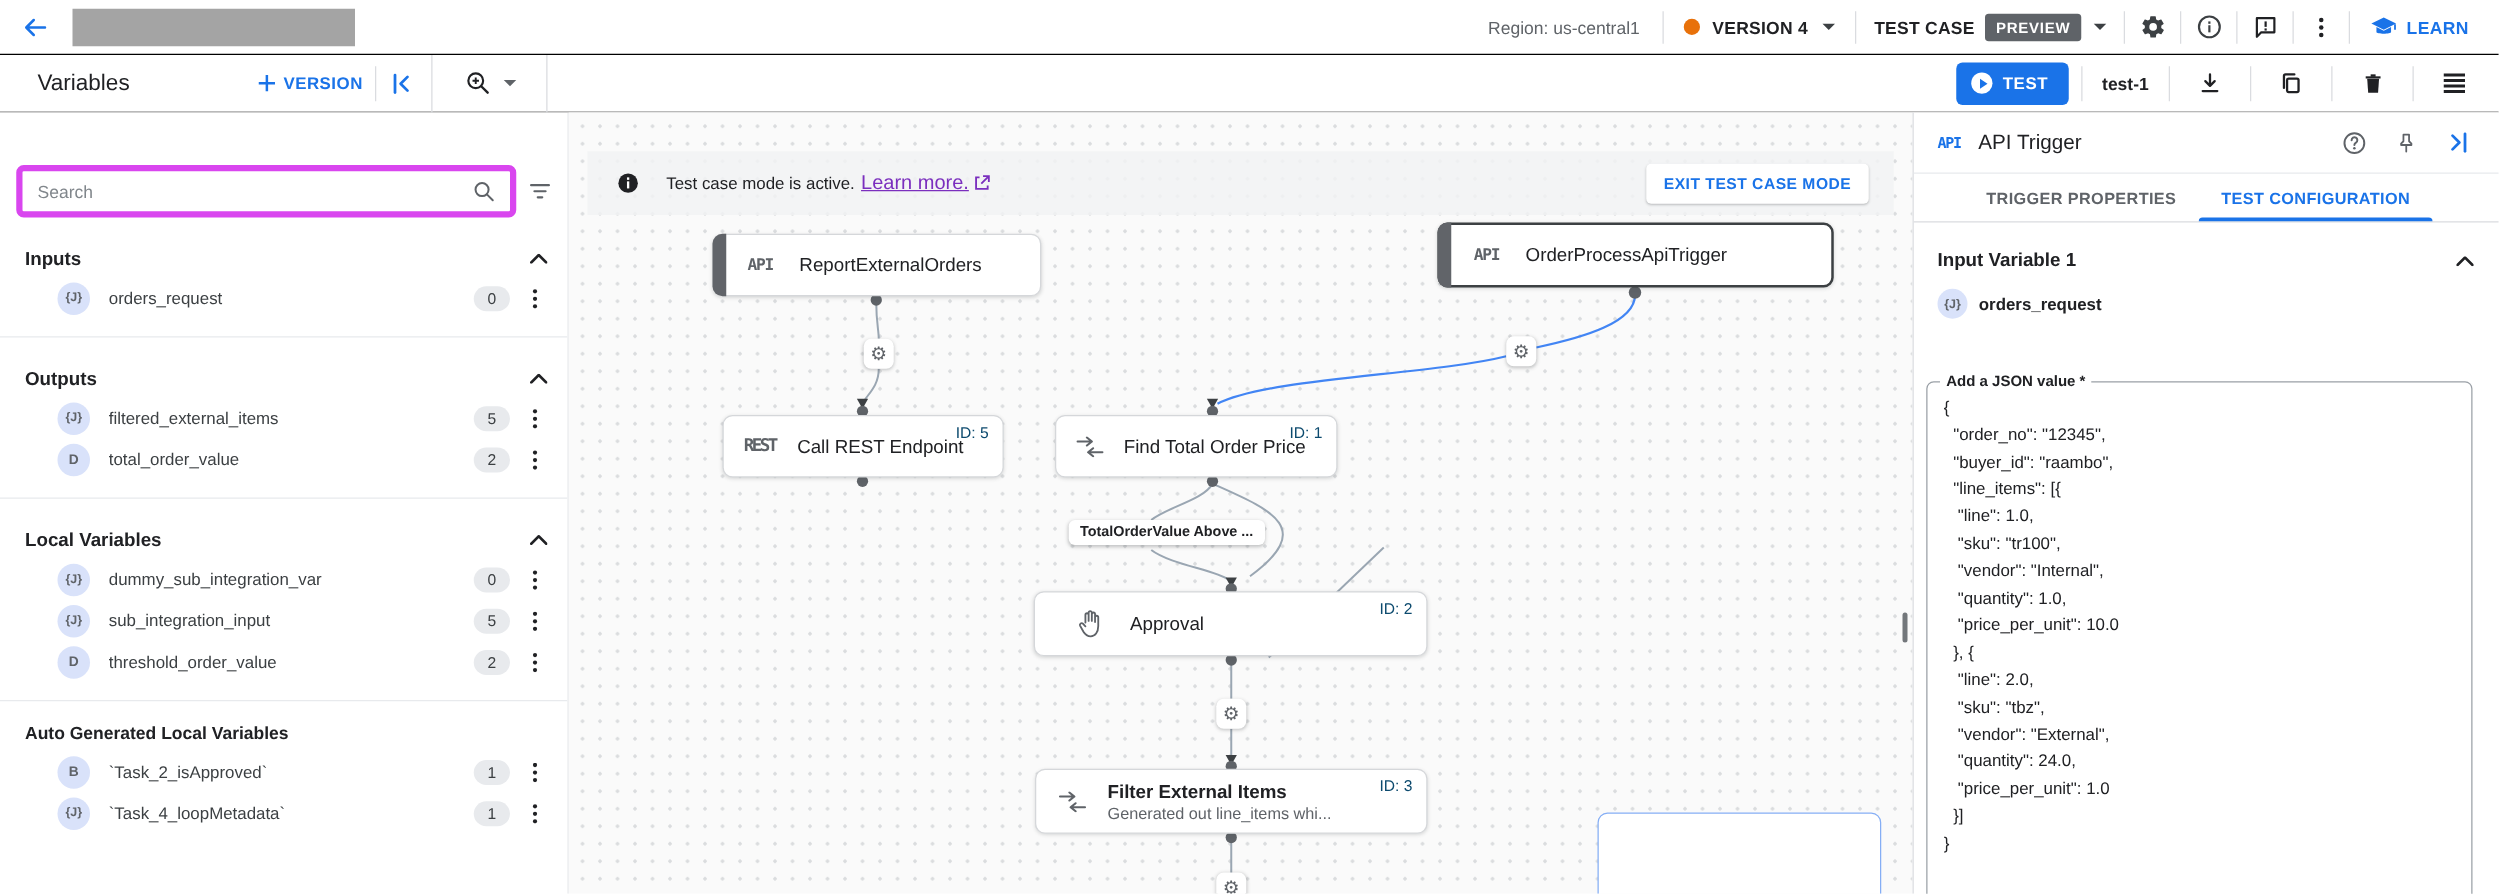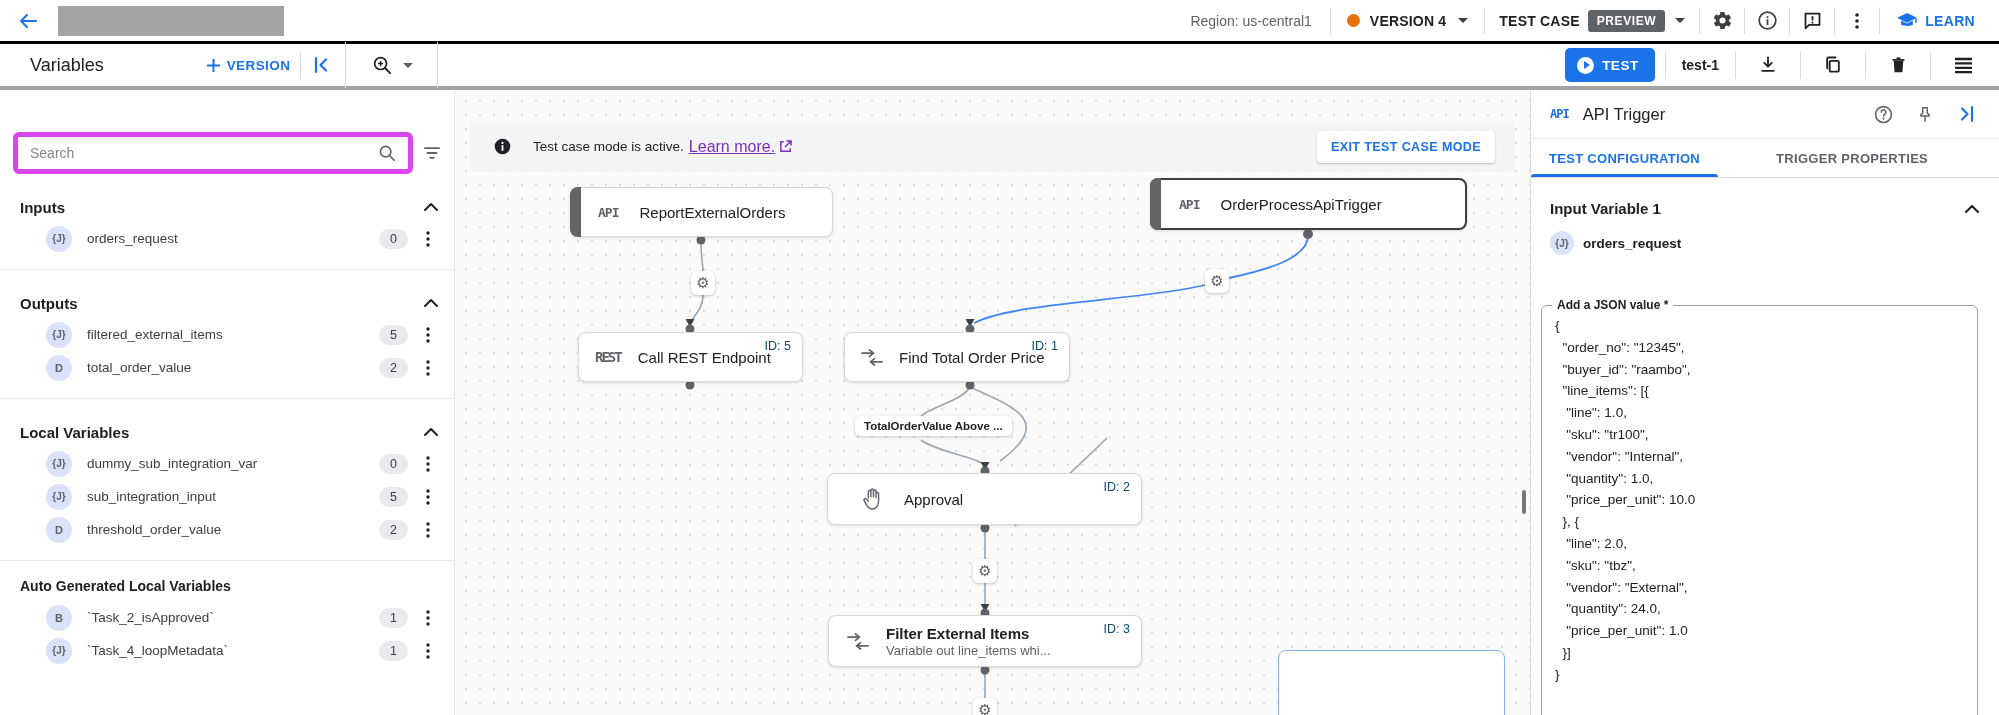--- a/index.html
+++ b/index.html
@@ -1,40 +1,40 @@
 <!DOCTYPE html>
 <html><head>
 <meta charset="utf-8">
 <style>
   * { margin:0; padding:0; box-sizing:border-box; }
   html,body { width:1999px; height:715px; overflow:hidden; background:#fff;
     font-family:"Liberation Sans", sans-serif; color:#3c4043; }
 
   
   .topbar { height:44px; display:flex; align-items:center; padding:0 14px 0 12px;
-    border-bottom:3px solid #000000; background:#fff; }
+    border-bottom:1px solid #000000; background:#fff; }
   .back-btn { width:32px; height:32px; display:flex; align-items:center; justify-content:center; cursor:pointer; }
   .redacted { width:226px; height:30px; background:#a4a4a4; margin-left:14px; }
   .topbar-right { margin-left:auto; display:flex; align-items:center; }
   .region { color:#5f6368; font-size:14px; padding:0 18px; }
   .vdiv { width:1px; height:26px; background:#dadce0; }
   .version-ctl { display:flex; align-items:center; gap:10px; padding:0 16px; cursor:pointer; }
   .dot-orange { width:13px; height:13px; border-radius:50%; background:#e8710a; }
   .bold-dark { font-size:14px; font-weight:700; color:#202124; letter-spacing:.2px; }
   .caret { width:0; height:0; border-left:5px solid transparent; border-right:5px solid transparent;
     border-top:5px solid #3c4043; margin-left:2px; }
   .testcase-ctl { display:flex; align-items:center; gap:8px; padding:0 14px; cursor:pointer; }
   .preview-badge { background:#5f6368; color:#fff; font-size:12px; font-weight:700;
     letter-spacing:.6px; padding:4px 9px; border-radius:3px; }
   .icon-btn { width:44px; height:36px; display:flex; align-items:center; justify-content:center; cursor:pointer; }
   .learn { display:flex; align-items:center; gap:7px; color:#1a73e8; font-weight:700;
     font-size:14px; letter-spacing:.3px; padding:0 10px 0 16px; cursor:pointer; }
 
   
-  .toolbar { height:46px; display:flex; align-items:center; border-bottom:4px solid #a3a3a3; background:#fff; position:relative; }
+  .toolbar { height:46px; display:flex; align-items:center; border-bottom:1px solid #a3a3a3; background:#fff; position:relative; }
   .toolbar .title { font-size:18px; color:#202124; margin-left:30px; }
   .create-btn { display:flex; align-items:center; gap:6px; color:#1a73e8; font-weight:700;
     font-size:13.5px; letter-spacing:.4px; margin-left:102px; cursor:pointer; }
   .tb-div { width:1px; height:28px; background:#dadce0; margin:0 10px; }
   .collapse-left { cursor:pointer; display:flex; align-items:center; }
   .zoom-ctl { display:flex; align-items:center; gap:8px; margin:0 14px; cursor:pointer; }
   .toolbar-right { margin-left:auto; display:flex; align-items:center; padding-right:14px; }
   .test-btn { background:#1a73e8; color:#fff; border:none; border-radius:5px; height:34px;
     padding:0 16px 0 12px; display:flex; align-items:center; gap:8px; font-weight:700;
     font-size:13.5px; letter-spacing:.5px; cursor:pointer; font-family:inherit; }
@@ -490,21 +490,21 @@
       <span class="nid">ID: 2</span>
     </div>
 
     <div class="node" style="left:373px; top:525px; width:314px; height:52px;">
       <svg width="22" height="17" viewBox="0 0 22 17" style="margin-left:18px">
         <path d="M1 4.2 h11 M8.5 1 l4 3.2 -4 3.2" fill="none" stroke="#5f6368" stroke-width="1.7" stroke-linecap="round" stroke-linejoin="round"></path>
         <path d="M21 12.8 h-11 M13.5 9.6 l-4 3.2 4 3.2" fill="none" stroke="#5f6368" stroke-width="1.7" stroke-linecap="round" stroke-linejoin="round"></path>
       </svg>
       <div style="margin-left:17px">
         <div class="ntitle" style="font-weight:700">Filter External Items</div>
-        <div class="nsub">Variable out line_items whi...</div>
+        <div class="nsub">Generated out line_items whi...</div>
       </div>
       <span class="nid">ID: 3</span>
     </div>
 
     <div class="gear-chip" style="left:236px; top:181px;">⚙</div>
     <div class="gear-chip" style="left:750px; top:179px;">⚙</div>
     <div class="gear-chip" style="left:518px; top:469px;">⚙</div>
     <div class="gear-chip" style="left:518px; top:608px;">⚙</div>
 
     <div class="ghost-rect"></div>
@@ -532,22 +532,22 @@
         <div class="icon-btn" style="width:36px">
           <svg width="20" height="20" viewBox="0 0 20 20">
             <path d="M5 4.5 10.5 10 5 15.5" stroke="#1a73e8" stroke-width="2.2" fill="none" stroke-linecap="round" stroke-linejoin="round"></path>
             <path d="M15 3 v14" stroke="#1a73e8" stroke-width="2.2" stroke-linecap="round"></path>
           </svg>
         </div>
       </div>
     </div>
 
     <div class="tabs">
+      <div class="tab" style="margin-left:40px">TRIGGER PROPERTIES</div>
       <div class="tab active">TEST CONFIGURATION</div>
-      <div class="tab" style="margin-left:40px">TRIGGER PROPERTIES</div>
     </div>
 
     <div class="pv-sec">
       <span class="t">Input Variable 1</span>
       <svg class="chev" width="14" height="8" viewBox="0 0 14 8">
         <path d="M1 7 7 1 13 7" stroke="#202124" stroke-width="2" fill="none" stroke-linecap="round" stroke-linejoin="round"></path>
       </svg>
     </div>
 
     <div class="pv-var">

